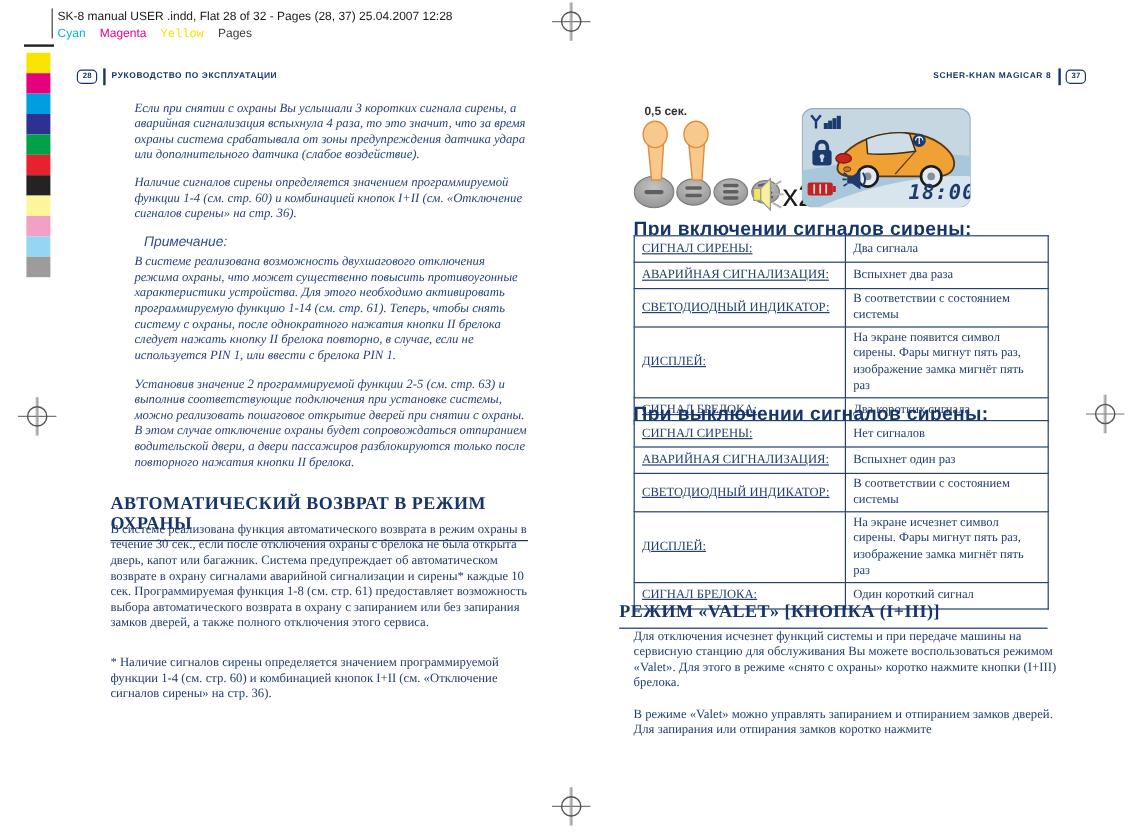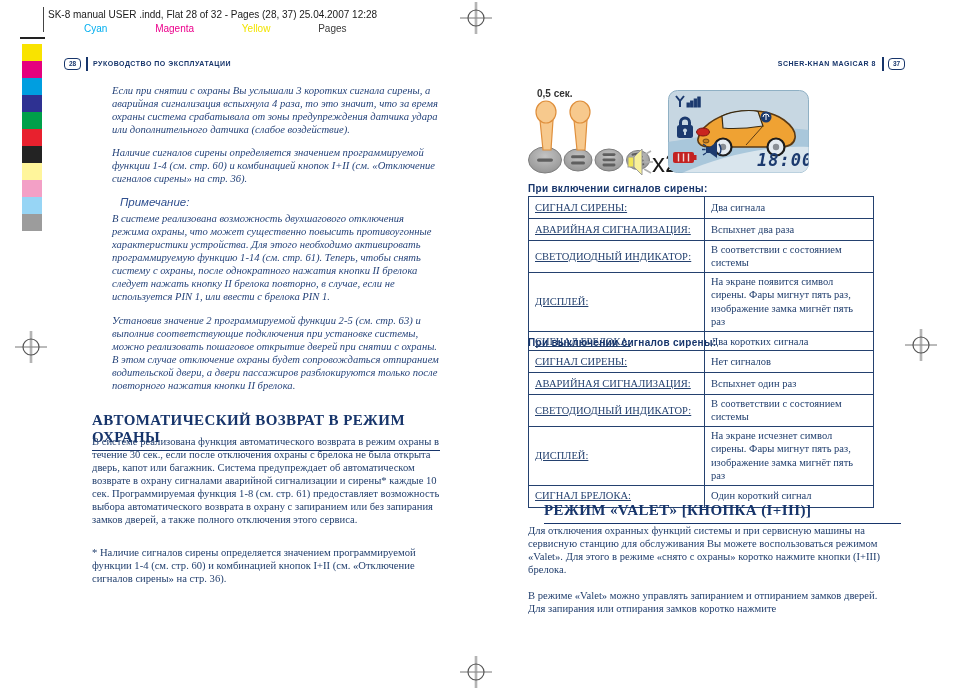--- a/index.html
+++ b/index.html
@@ -4,21 +4,21 @@
 <style>
   html,body{margin:0;padding:0;}
   body{width:954px;height:700px;background:#ffffff;position:relative;overflow:hidden;
        font-family:"Liberation Sans",sans-serif;}
   .abs{position:absolute;}
 
   
   .slug-tick{left:43px;top:7px;width:1px;height:25px;background:#444;}
   .slug-line1{left:48px;top:9px;font-size:10px;color:#1a1a1a;white-space:nowrap;}
   .slug-line2{left:48px;top:23px;font-size:10px;white-space:nowrap;}
-  .slug-line2 span{margin-right:9px;margin-left:36px;}
+  .slug-line2 span{margin-right:9px;}
 
   
   .colorbar-cap{left:20px;top:37px;width:25px;height:2px;background:#222;}
   .colorbar{left:22px;top:44px;width:20px;}
   .swatch{width:20px;height:17px;}
 
   
   .regmark{width:36px;height:36px;}
 
   
@@ -26,42 +26,42 @@
         font-weight:bold;font-size:6.5px;line-height:10px;padding:0 4px;height:10px;}
   .hdr-div{width:1.5px;height:14px;background:#17356b;}
   .ph{font-weight:bold;font-size:7px;letter-spacing:.5px;color:#17356b;white-space:nowrap;}
 
   
   .ital{font:italic 10.6px/13px "Liberation Serif",serif;color:#27457b;text-align:left;}
   .notehead{font:italic 11.5px/13px "Liberation Sans",sans-serif;color:#2f4f8f;margin-left:24px;}
   .body-t{font:10.6px/13px "Liberation Serif",serif;color:#24416f;}
   .sec-h{font-weight:bold;font-size:15px;letter-spacing:.4px;color:#17356b;
          border-bottom:1.5px solid #17356b;padding-bottom:4px;font-family:Liberation Serif, serif;}
-  .ttitle{font-weight:bold;font-size:10px;color:#17356b;letter-spacing:.3px;}
+  .ttitle{font-weight:bold;font-size:16px;color:#17356b;letter-spacing:.3px;}
 
   
   .dtable{border-collapse:collapse;width:346px;background:#fff;}
   .dtable td{border:1px solid #24416f;padding:2px 6px;vertical-align:middle;
              font:10.5px/1.28 "Liberation Serif",serif;color:#24416f;}
   .dtable td.lbl{width:163px;text-decoration:underline;}
   .dtable tr.short td{height:17px;}
 
   
   .figlabel{font-size:10px;color:#333;font-weight:bold;}
   .x2{font-size:26px;color:#1a1a1a;font-family:"Liberation Sans",sans-serif;}
 </style>
 </head>
 <body>
 
 <div class="abs slug-tick"></div>
 <div class="abs slug-line1">SK-8 manual USER .indd, Flat 28 of 32 - Pages (28, 37) 25.04.2007 12:28</div>
 <div class="abs slug-line2">
   <span style="color: rgb(0, 174, 239);">Cyan</span>
   <span style="color: rgb(236, 0, 140);">Magenta</span>
-  <span style="color: rgb(242, 228, 0);">Yellow</span>
+  <span style="color: rgb(242, 228, 0); font-family: Liberation Mono, monospace;">Yellow</span>
   <span style="color: rgb(58, 58, 58);">Pages</span>
 </div>
 
 <div class="abs colorbar-cap"></div>
 <div class="abs colorbar">
   <div class="swatch" style="background-color: rgb(249, 227, 0);"></div>
   <div class="swatch" style="background-color: rgb(229, 0, 125);"></div>
   <div class="swatch" style="background-color: rgb(0, 158, 224);"></div>
   <div class="swatch" style="background-color: rgb(46, 49, 146);"></div>
   <div class="swatch" style="background-color: rgb(0, 160, 74);"></div>
@@ -273,16 +273,16 @@
       <td class="lbl">ДИСПЛЕЙ:</td>
       <td>На экране исчезнет символ сирены. Фары мигнут пять раз, изображение замка мигнёт пять раз</td>
         </tr>
     <tr class="short">
       <td class="lbl">СИГНАЛ БРЕЛОКА:</td>
       <td>Один короткий сигнал</td>
         </tr>
   </tbody>
     </table>
 
-  <div class="abs sec-h" style="left:544px;top:502px;width:357px">РЕЖИМ «VALET» [КНОПКА (I+III)]</div>
-  <div class="abs body-t" style="left:528px;top:524px;width:360px">Для отключения охранных функций системы и при сервисную машины на сервисную станцию для обслуживания Вы можете воспользоваться режимом «Valet». Для этого в режиме «снято с охраны» коротко нажмите кнопки (I+III) брелока.</div>
+  <div class="abs sec-h" style="left:516px;top:502px;width:357px">РЕЖИМ «VALET» [КНОПКА (I+III)]</div>
+  <div class="abs body-t" style="left:528px;top:524px;width:360px">Для отключения исчезнет функций системы и при передаче машины на сервисную станцию для обслуживания Вы можете воспользоваться режимом «Valet». Для этого в режиме «снято с охраны» коротко нажмите кнопки (I+III) брелока.</div>
   <div class="abs body-t" style="left:528px;top:589px;width:360px">В режиме «Valet» можно управлять запиранием и отпиранием замков дверей. Для запирания или отпирания замков коротко нажмите</div>
 </section>
 
 </body></html>

